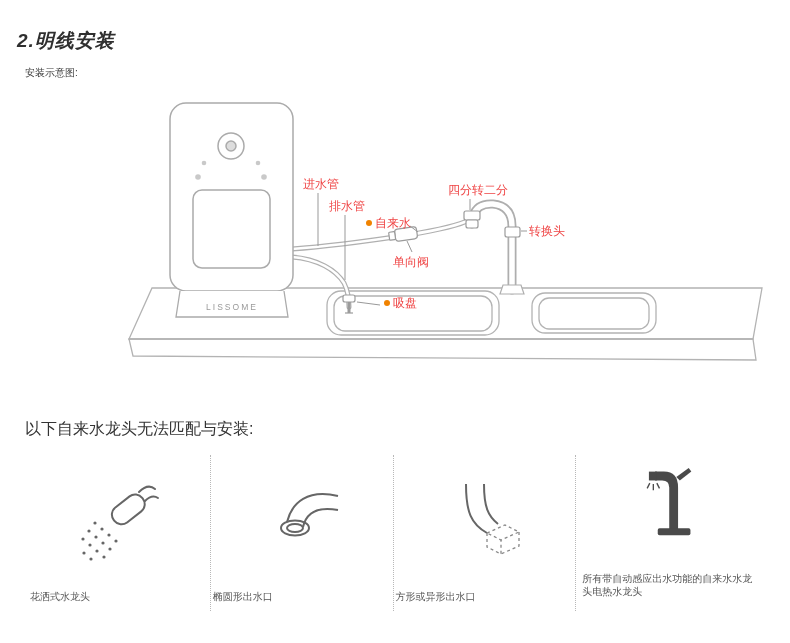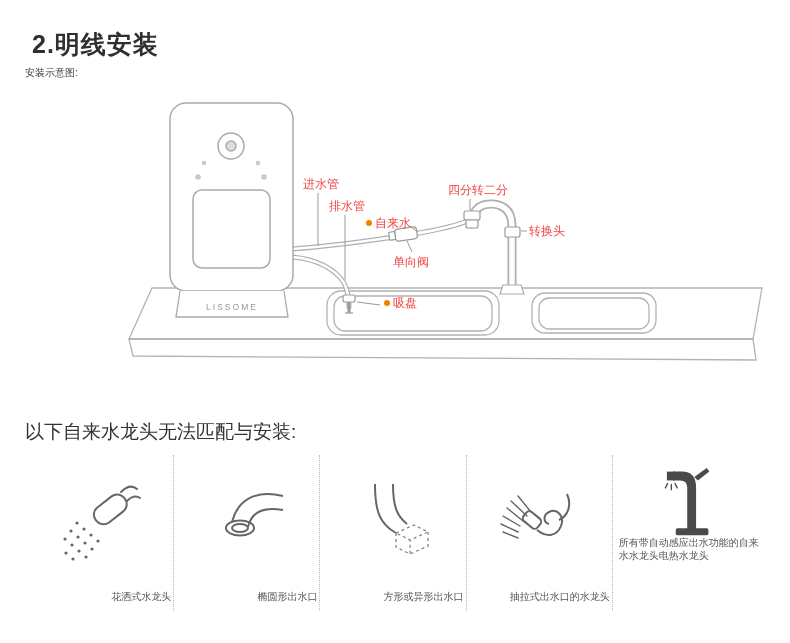--- a/index.html
+++ b/index.html
@@ -6,51 +6,51 @@
   html,body { width:790px; height:643px; }
   body {
     background:#ffffff;
     font-family:"Liberation Sans","DejaVu Sans",sans-serif;
     color:#333;
     position:relative;
     overflow:hidden;
   }
   .page { position:absolute; inset:0; }
   .title {
-    position:absolute; left:32px; top:28px;
-    font-size:25px; font-weight:600; color:#2f2f2f; letter-spacing:1px;
+    position:absolute; left:17px; top:28px;
+    font-size:19px; font-weight:600; color:#2f2f2f; letter-spacing:1px;font-style:italic;
   }
   .subtitle {
     position:absolute; left:25px; top:66px;
     font-size:10px; color:#3c3c3c;
   }
   .diagram-svg { position:absolute; left:0; top:0; }
   .dlabel {
     position:absolute; font-size:12px; color:#ef4444; white-space:nowrap;
     line-height:14px;
   }
   .odot {
     display:inline-block; width:6px; height:6px; border-radius:50%;
     background:#f08200; margin-right:3px; vertical-align:1px;
   }
   .section-title {
     position:absolute; left:25px; top:419px;
-    font-size:19px; color:#333;
+    font-size:16px; color:#333;
   }
   .faucet-grid {
     position:absolute; left:28px; top:455px; width:736px; height:156px;
     display:flex;
   }
   .fcell {
     flex:1 1 0; min-width:0;
-    display:flex; flex-direction:column; align-items:flex-end;
+    display:flex; flex-direction:column; align-items:flex-start;
     border-right:1px dotted #b8b8b8;
     padding:6px 2px 8px;
   }
-  .fcell:last-child { border-right:none; }
+  .fcell:last-child { border-right:none;gap:36px; }
   .ficon { flex:1; display:flex; align-items:center; justify-content:center; width:100%; }
   .flabel {
     font-size:10px; color:#555; text-align:center; white-space:nowrap;
     line-height:1.25;
   }
   .fcell.multiline { align-items:flex-start; padding-left:6px; padding-right:4px; }
   .fcell.multiline .ficon { flex:0 0 auto; width:100%; height:76px; }
   .fcell.multiline .flabel {
     white-space:normal; text-align:left; width:100%;
   }
@@ -211,40 +211,20 @@
             <path d="M49 57 L 49 71 L 63 78 L 63 64"></path>
             <path d="M81 56 L 81 70 L 63 78"></path>
           </g>
         </svg>
       </div>
       <div class="flabel">方形或异形出水口</div>
     </div>
 
 
 
-    <div class="fcell">
-      <div class="ficon">
-        <svg width="92" height="100" viewBox="0 0 92 100">
-          <g stroke="#666" stroke-width="1.4" fill="none" stroke-linecap="round">
-            <path d="M14 32 L30 45"></path>
-              <path d="M18 25 L34 40"></path>
-              <path d="M25 20 L38 36"></path>
-            <path d="M10 40 L27 50"></path>
-              <path d="M8 48 L25 56"></path>
-              <path d="M10 56 L25 62"></path>
-          </g>
-          <g fill="none" stroke="#666" stroke-width="2">
-            <rect x="30" y="38" width="18" height="12" rx="4" transform="rotate(40 39 44)"></rect>
-            <path d="M44 54 C 54 62 64 60 68 50 C 72 40 64 32 56 36 C 50 39 50 46 56 48"></path>
-            <path d="M66 44 C 75 40 79 29 74 18"></path>
-          </g>
-        </svg>
-      </div>
-      <div class="flabel">抽拉式出水口的水龙头</div>
-    </div>
 
     <div class="fcell multiline">
       <div class="ficon">
         <svg width="92" height="76" viewBox="0 0 92 86">
           <g fill="#4a4a4a">
             <path d="M44 78 L44 30 Q44 22 36 22 L28 22 L28 12 L38 12 Q54 12 54 30 L54 78 Z"></path>
             <rect x="21" y="12" width="9" height="10"></rect>
             <rect x="31" y="76" width="37" height="8" rx="2"></rect>
             <path d="M52 18 L66 8 L69 12 L56 22 Z"></path>
           </g>

